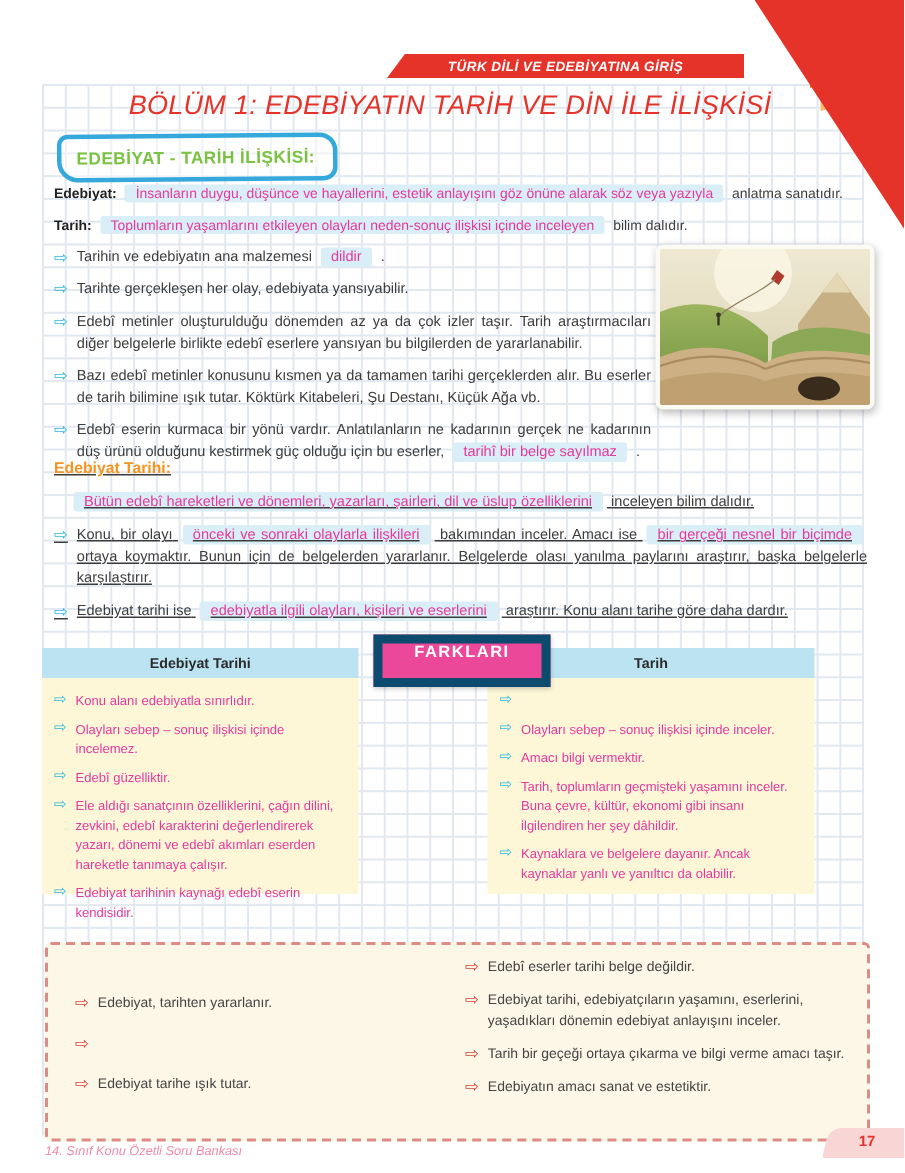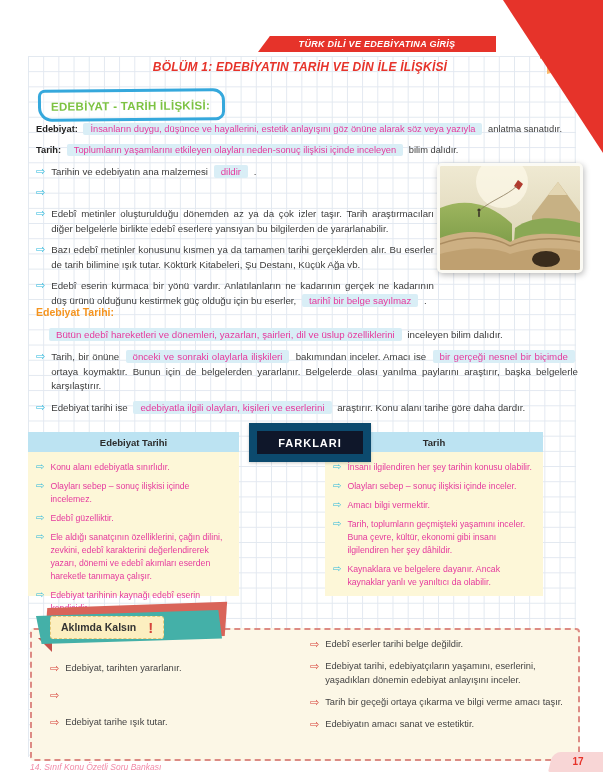--- a/index.html
+++ b/index.html
@@ -15,29 +15,29 @@
   .accent.a1{left:534px;top:24px;width:44px;height:13px;background:#f6a13f;transform:skewY(-14deg);}
   .accent.a2{left:540px;top:41px;width:38px;height:13px;background:#ee7b35;transform:skewY(-14deg);}
   .accent.a3{left:547px;top:58px;width:32px;height:12px;background:#f9b96b;transform:skewY(-14deg);}
   .corner-tri{position:absolute;left:503px;top:0;width:100px;height:153px;background:#e6332a;
     clip-path:polygon(0 0,100% 0,100% 100%);z-index:2;}
   .banner{position:absolute;left:258px;top:36px;width:238px;height:16px;background:#e6332a;
     clip-path:polygon(5% 0,100% 0,100% 100%,0 100%);z-index:3;
     display:flex;align-items:center;justify-content:center;}
   .banner span{color:#ffffff;font-size:9px;font-weight:bold;font-style:italic;letter-spacing:.3px;}
   .chapter-title{position:absolute;left:40px;top:60px;width:520px;text-align:center;
-    color:#e6332a;font-size:12px;font-weight:bold;font-style:italic;letter-spacing:.2px;z-index:3;}
+    color:#e6332a;font-size:18px;font-weight:normal;font-style:italic;letter-spacing:.2px;z-index:3;}
   
   .s1-box{position:absolute;left:38px;top:89px;padding:4px 12px 4px 10px;border:3px solid #35a8dc;
     border-radius:7px 12px 9px 14px;transform:rotate(-.5deg);background:rgba(255,255,255,.45);z-index:3;}
   .s1-box span{color:#7cc242;font-size:11.5px;font-weight:bold;letter-spacing:.3px;}
   
   .content{position:absolute;left:36px;width:542px;z-index:3;font-size:9.7px;line-height:1.5;}
   .c1{top:123px;}
-  .c2{top:305px;}
+  .c2{top:305px;text-decoration:underline;}
   .def{white-space:nowrap;margin-bottom:7px;font-size:9.3px;}
   .def b{color:#222;}
   .fill{background:#d9eef6;color:#e5399d;padding:1px 7px;border-radius:2px;margin:0 3px;white-space:nowrap;text-align:right;}
   .b{display:flex;gap:6px;margin-bottom:7px;}
   .b.narrow{width:398px;text-align:justify;}
   .arr{color:#2fb9dc;font-family:"DejaVu Sans",sans-serif;font-size:11px;line-height:1.25;flex:0 0 auto;}
   .arr.red{color:#d6453c;}
   .s2-title{color:#f5941f;font-weight:bold;font-size:10.5px;margin-bottom:7px;}
   .indent{padding-left:10px;margin-bottom:8px;}
   
@@ -45,23 +45,23 @@
     border-radius:5px;box-shadow:1px 2px 6px rgba(0,0,0,.28);overflow:hidden;z-index:4;background:#e8e0c6;}
   
   .colbox{position:absolute;z-index:3;background:#fdf7d8;}
   .colbox .hd{height:20px;background:#bce3f2;display:flex;align-items:center;justify-content:center;
     font-weight:bold;font-size:9.5px;color:#2b2b2b;}
   .colbox .bd{padding:9px 10px 6px 8px;}
   .colbox .b{margin-bottom:6px;font-size:8.7px;line-height:1.5;color:#e5399d;}
   .colbox .arr{font-size:10px;}
   .left-box{left:28px;top:432px;width:211px;height:164px;}
   .right-box{left:325px;top:432px;width:218px;height:164px;}
-  .fark-badge{position:absolute;left:249px;top:423px;width:106px;height:23px;background:#0f172a;
-    border:8px solid #0c4a6e;box-shadow:0 1px 3px rgba(0,0,0,.2);z-index:5;
-    display:flex;align-items:center;justify-content:center;}
+  .fark-badge{position:absolute;left:249px;top:423px;width:106px;height:23px;background:#ec4899;
+    border:6px solid #0c4a6e;box-shadow:0 1px 3px rgba(0,0,0,.2);z-index:5;
+    display:flex;justify-content:center;}
   .fark-badge span{color:#fff;font-weight:bold;font-size:11px;letter-spacing:1px;}
   
   .ak-box{position:absolute;left:30px;top:628px;width:546px;height:129px;background:#fcf7e6;
     border:2px dashed #dd8b84;border-radius:4px;z-index:3;}
   .ak-col{position:absolute;font-size:9.3px;line-height:1.5;color:#444;}
   .ak-col.l{left:18px;top:32px;width:235px;}
   .ak-col.l .b{margin-bottom:13px;}
   .ak-col.r{left:278px;top:8px;width:258px;}
   .ak-col.r .b{margin-bottom:8px;}
   .ak-badge{position:absolute;left:36px;top:608px;width:192px;height:40px;z-index:6;}
@@ -116,20 +116,21 @@
     <div class="b">
       <span class="arr">⇨</span>
       <span class="bt">
         <span>Tarihin ve edebiyatın ana malzemesi</span>
         <span class="fill">dildir</span>
         <span>.</span>
       </span>
     </div>
     <div class="b">
       <span class="arr">⇨</span>
+      <span class="bt">Tarihte gerçekleşen her olay, edebiyata yansıyabilir.</span>
     </div>
     <div class="b narrow">
       <span class="arr">⇨</span>
       <span class="bt">Edebî metinler oluşturulduğu dönemden az ya da çok izler taşır. Tarih araştırmacıları diğer belgelerle birlikte edebî eserlere yansıyan bu bilgilerden de yararlanabilir.</span>
     </div>
     <div class="b narrow">
       <span class="arr">⇨</span>
       <span class="bt">Bazı edebî metinler konusunu kısmen ya da tamamen tarihi gerçeklerden alır. Bu eserler de tarih bilimine ışık tutar. Köktürk Kitabeleri, Şu Destanı, Küçük Ağa vb.</span>
     </div>
     <div class="b narrow">
@@ -174,21 +175,21 @@
 
   <div class="content c2">
     <div class="s2-title">Edebiyat Tarihi:</div>
     <div class="indent">
       <span class="fill">Bütün edebî hareketleri ve dönemleri, yazarları, şairleri, dil ve üslup özelliklerini</span>
       <span>inceleyen bilim dalıdır.</span>
     </div>
     <div class="b" style="text-align:justify;">
       <span class="arr">⇨</span>
       <span class="bt">
-        <span>Tarih, bir önüne</span>
+        <span>Konu, bir olayı</span>
         <span class="fill">önceki ve sonraki olaylarla ilişkileri</span>
         <span>bakımından inceler. Amacı ise</span>
         <span class="fill">bir gerçeği nesnel bir biçimde</span>
         <span>ortaya koymaktır. Bunun için de belgelerden yararlanır. Belgelerde olası yanılma paylarını araştırır, başka belgelerle karşılaştırır.</span>
       </span>
     </div>
     <div class="b">
       <span class="arr">⇨</span>
       <span class="bt">
         <span>Edebiyat tarihi ise</span>
@@ -221,21 +222,20 @@
           <span class="arr">⇨</span>
           <span>Edebiyat tarihinin kaynağı edebî eserin kendisidir.</span>
         </div>
     </div>
   </div>
   <div class="colbox right-box">
     <div class="hd">Tarih</div>
     <div class="bd">
       <div class="b">
           <span class="arr">⇨</span>
-          <span>İnsanı ilgilendiren her şey tarihin konusu olabilir.</span>
         </div>
       <div class="b">
           <span class="arr">⇨</span>
           <span>Olayları sebep – sonuç ilişkisi içinde inceler.</span>
         </div>
       <div class="b">
           <span class="arr">⇨</span>
           <span>Amacı bilgi vermektir.</span>
         </div>
       <div class="b">
@@ -276,30 +276,20 @@
           <span>Edebiyat tarihi, edebiyatçıların yaşamını, eserlerini, yaşadıkları dönemin edebiyat anlayışını inceler.</span>
         </div>
       <div class="b">
           <span class="arr red">⇨</span>
           <span>Tarih bir geçeği ortaya çıkarma ve bilgi verme amacı taşır.</span>
         </div>
       <div class="b">
           <span class="arr red">⇨</span>
           <span>Edebiyatın amacı sanat ve estetiktir.</span>
         </div>
-    </div>
-  </div>
-  <div class="ak-badge">
-    <div class="back"></div>
-    <div class="fold"></div>
-    <div class="front">
-      <div class="ak-label">
-        <span>Aklımda Kalsın</span>
-        <span class="ex">!</span>
-      </div>
     </div>
   </div>
 
   <div class="footer-left">14. Sınıf Konu Özetli Soru Bankası</div>
   <div class="page-badge">
     <span>17</span>
   </div>
 </div>
 
 </body></html>

